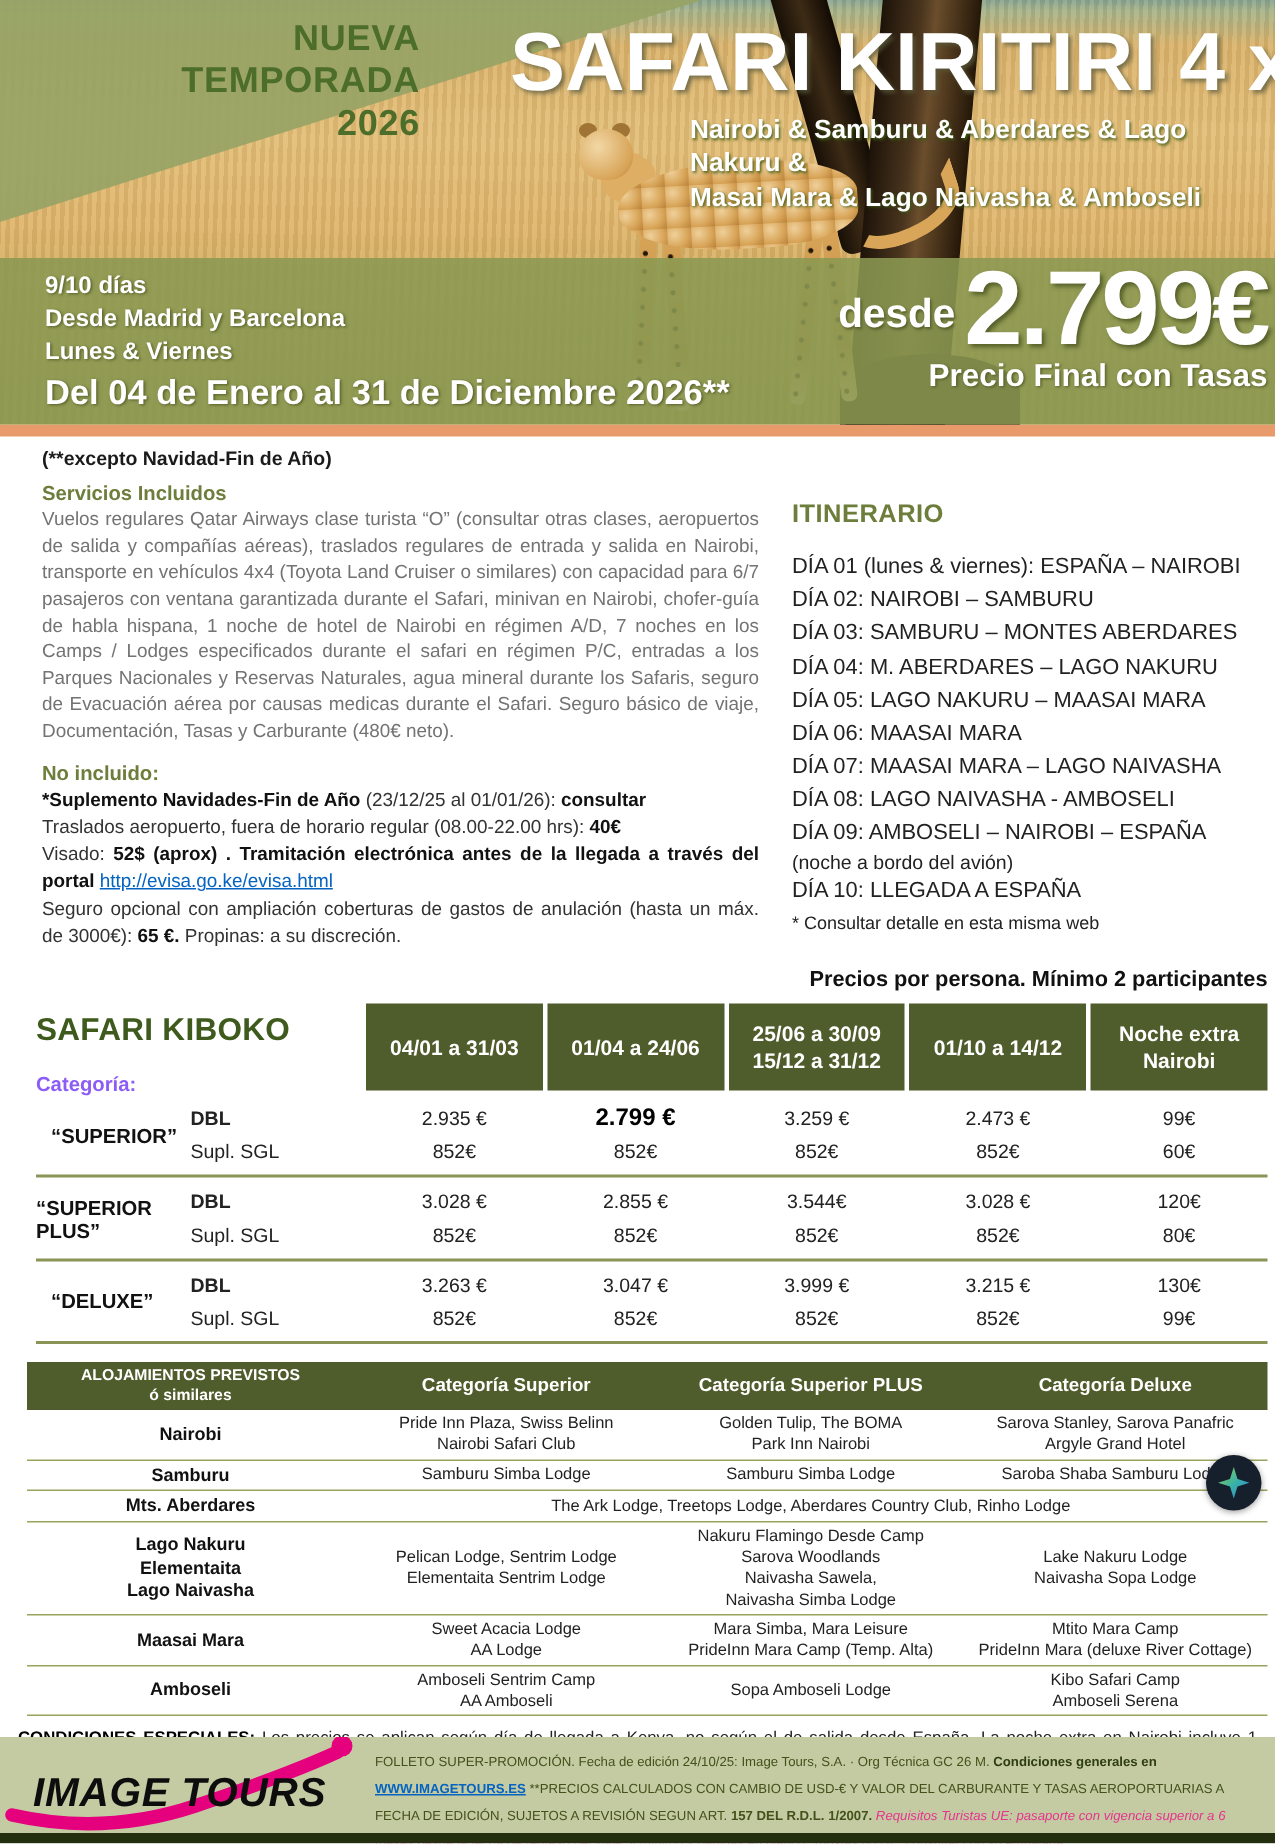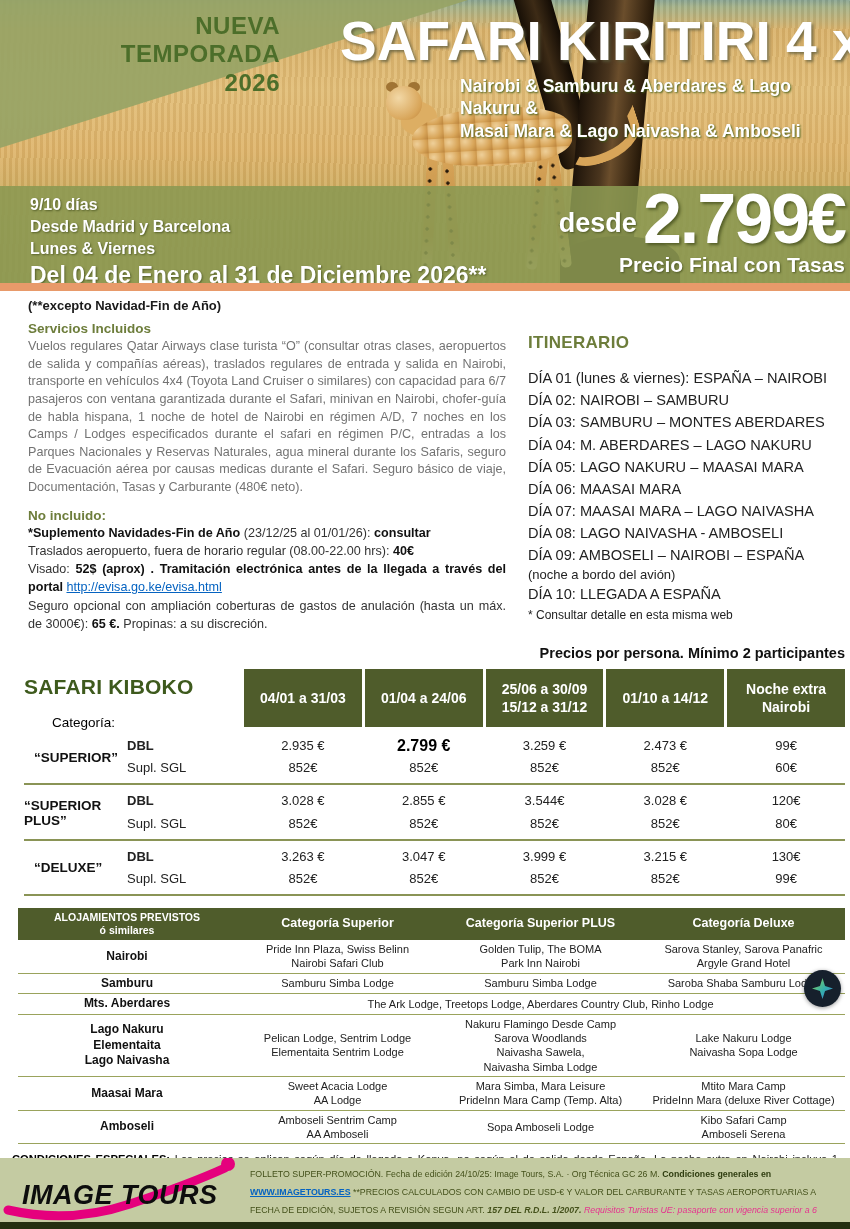--- a/index.html
+++ b/index.html
@@ -49,21 +49,21 @@
   .ribbon { position:absolute; top:0; left:0; width:468px; height:148px;
     background:rgba(152,164,101,0.93); clip-path:polygon(0 0,100% 0,0 100%); }
   .ribbon-text { position:absolute; top:12px; left:40px; width:240px; text-align:right;
     color:#4c6e2a; font-weight:bold; font-size:24px; line-height:1.18; letter-spacing:0.5px; }
   .title-block { position:absolute; top:14px; left:340px; width:506px; text-align:right; }
   .main-title { color:#fff; font-weight:bold; font-size:55px; letter-spacing:0px; line-height:1.0;
     text-shadow:2px 2px 3px rgba(90,90,60,0.75); white-space:nowrap; }
   .subtitle { text-align:left; margin-left:120px; margin-top:6px; color:#fff; font-weight:bold; font-size:17.5px;
     line-height:1.28; text-shadow:1px 1px 2px rgba(60,90,20,0.9); }
 
-  .band { position:absolute; left:0; bottom:0; width:850px; height:97px;
+  .band { position:absolute; left:0; bottom:0; width:850px; height:111px;
     background:rgba(139,152,82,0.88); display:flex; }
   .band-left { padding:8px 0 0 30px; color:#fff; }
   .band-left .bl-line { font-weight:bold; font-size:16px; line-height:1.38; text-shadow:1px 1px 2px rgba(70,80,30,0.8); }
   .band-left .bl-big { font-weight:bold; font-size:23px; margin-top:2px; text-shadow:1px 1px 2px rgba(70,80,30,0.8); }
   .band-right { position:absolute; right:5px; top:0; text-align:right; color:#fff; }
   .price-line { display:flex; align-items:flex-end; justify-content:flex-end; }
   .desde { font-weight:bold; font-size:27px; margin:0 6px 14px 0; text-shadow:1px 1px 2px rgba(70,80,30,0.8); }
   .big-price { font-weight:bold; font-size:70px; line-height:0.95; letter-spacing:-2px;
     text-shadow:2px 2px 3px rgba(70,80,30,0.8); }
   .price-note { font-weight:bold; font-size:21px; margin-top:0px; text-shadow:1px 1px 2px rgba(70,80,30,0.8); }
@@ -83,21 +83,21 @@
   .itin-list { margin-top:14px; color:#222; font-size:14.6px; line-height:1.52; white-space:nowrap; }
   .itin-list .small { font-size:13px; line-height:1.3; }
   .itin-list .tiny { font-size:12px; line-height:1.5; }
   .prices-note { margin-top:auto; margin-bottom:6px; text-align:right; font-weight:bold; font-size:14.5px; color:#111; }
 
   
   .ptable { position:relative; margin:2px 5px 0 24px; }
   .pt-grid { display:grid; grid-template-columns:96px 118px repeat(5,1fr); column-gap:3px; }
   .pt-head .pt-title-cell { grid-column:1 / 3; background:#fff; padding-top:6px; }
   .pt-title { color:#3e5a1d; font-weight:bold; font-size:21px; letter-spacing:0.2px; }
-  .pt-cat-label { font-weight:normal; font-size:13.5px; color:#000000; margin-top:16px;margin-left:28px; }
+  .pt-cat-label { font-weight:bold; font-size:13.5px; color:#8b5cf6; margin-top:16px; }
   .pt-hcell { background:#4f5c2b; color:#fff; font-weight:bold; font-size:14px; text-align:center;
     display:flex; align-items:center; justify-content:center; white-space:pre-line; line-height:1.3; height:58px; }
   .pt-group { border-bottom:2px solid #8a9456; padding:5px 0 4px 0; }
   .pt-group .cat { grid-column:1; grid-row:1 / span 2; align-self:center; font-weight:bold; font-size:13.5px; color:#111; padding-left:10px; }
   .pt-sub { grid-column:2; font-size:13px; color:#222; padding-left:4px; line-height:1.7; }
   .pt-sub.bold { font-weight:bold; }
   .pt-val { text-align:center; font-size:13px; color:#222; line-height:1.7; }
   .pt-val.bigval { font-weight:bold; font-size:16px; color:#000; line-height:1.4; }
 
   
@@ -119,21 +119,21 @@
 
   
   .footer { position:absolute; left:0; bottom:7px; width:850px; height:64px; background:#c4cba2; display:flex; }
   .logo-wrap { position:relative; width:242px; height:64px; }
   .logo-text { position:absolute; left:22px; top:22px; font-weight:bold; font-style:italic;
     font-size:27px; color:#0d0d0d; letter-spacing:0.5px; white-space:nowrap; }
   .logo-swoosh { position:absolute; left:0; top:0; }
   .footer-text { flex:1; padding:7px 10px 0 8px; font-size:8.8px; color:#44511b; line-height:2.05; text-align:left; }
   .footer-text b { color:#2f3d10; }
   .f-link { color:#0563c1; font-weight:bold; text-decoration:underline; cursor:pointer; }
-  .f-ital { font-style:italic; font-weight:bold; color:#44511b; }
+  .f-ital { font-weight:bold; color:#44511b; }
   .f-pink { font-style:italic; color:#e5338e; }
   .bottom-bar { position:absolute; left:0; bottom:0; width:850px; height:7px; background:#242f10; }
 
   
   .widget { position:absolute; left:804px; top:970px; width:37px; height:37px; border-radius:50%;
     background:#16202c; display:flex; align-items:center; justify-content:center;
     box-shadow:0 1px 4px rgba(0,0,0,0.4); cursor:pointer; }
   .widget-star { width:21px; height:21px; background:linear-gradient(135deg,#8fd14f,#35b0ab 55%,#3c7bd9);
     clip-path:polygon(50% 0%, 62% 38%, 100% 50%, 62% 62%, 50% 100%, 38% 62%, 0% 50%, 38% 38%); }
 </style>

